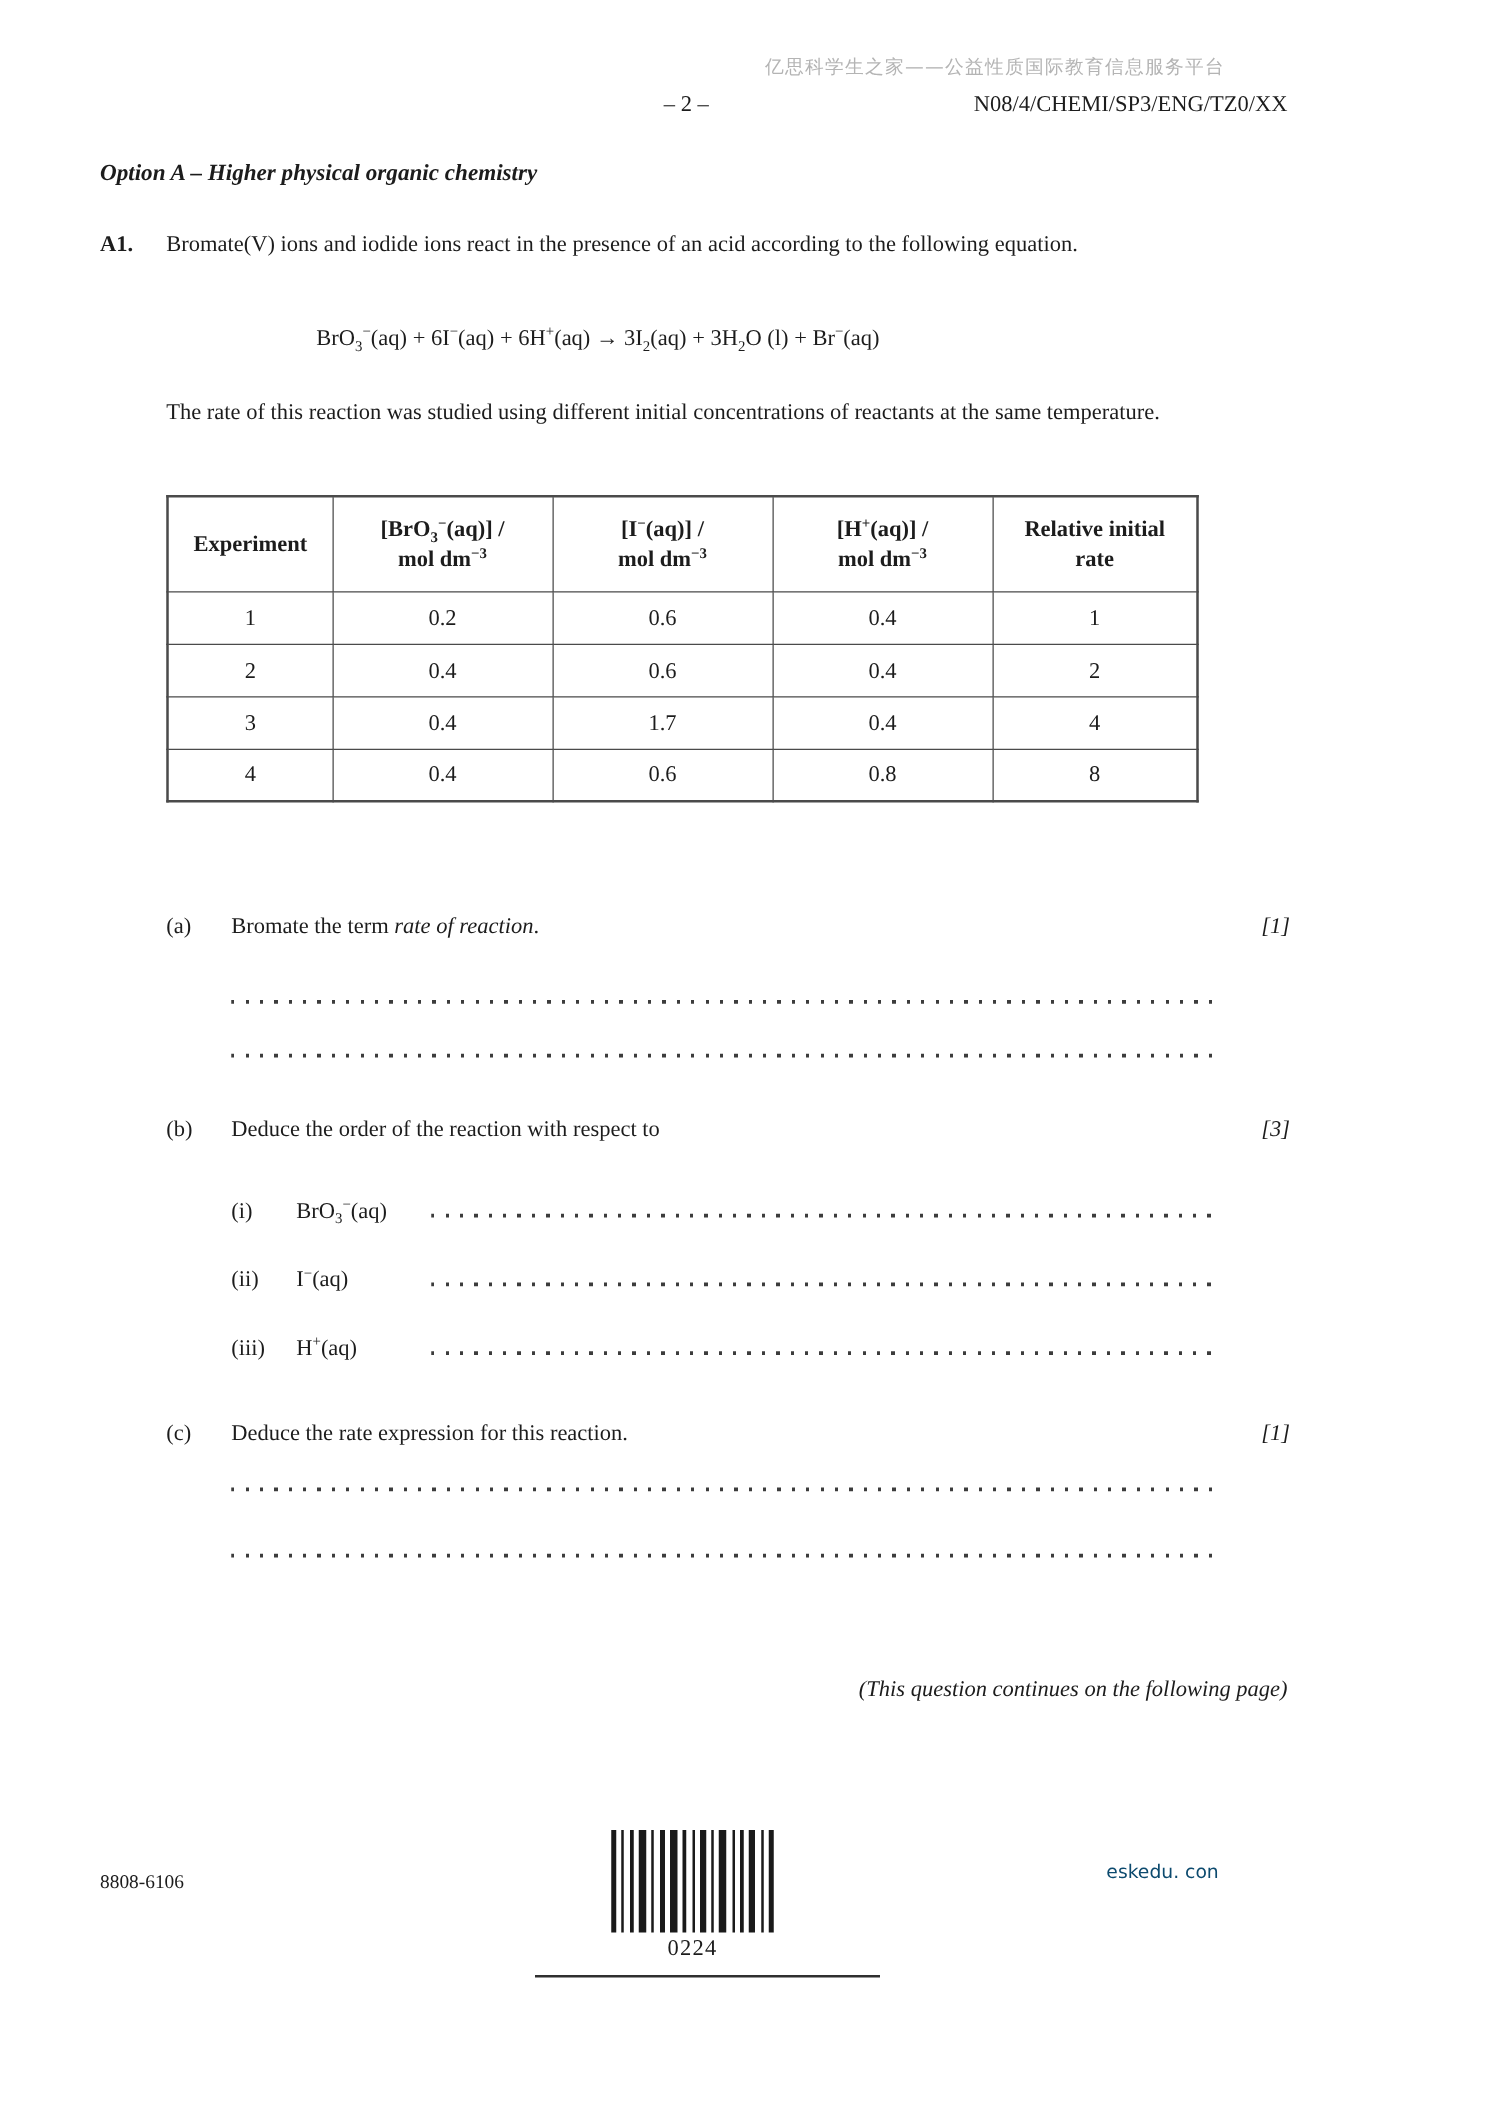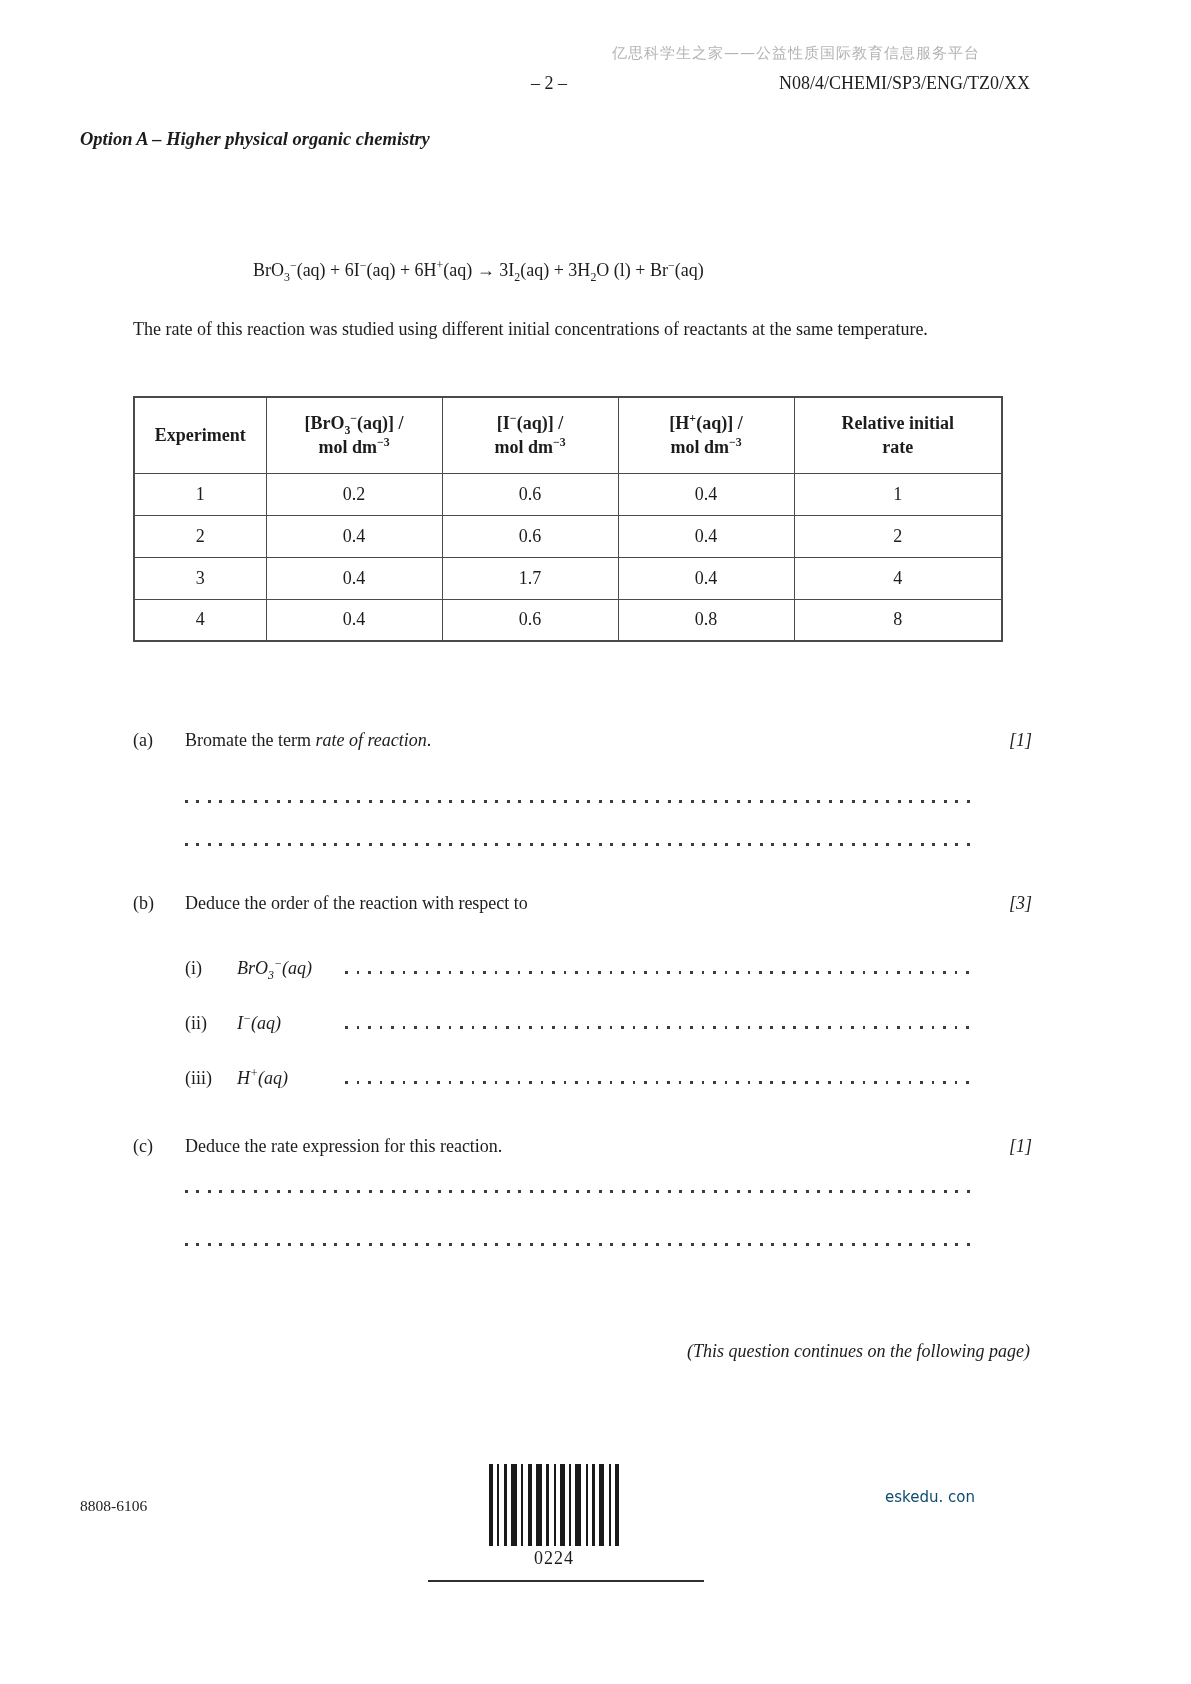--- a/index.html
+++ b/index.html
@@ -27,36 +27,36 @@
   .equation { position:absolute; top:260px; left:253px; font-size:18px; }
 
   .para2 { position:absolute; top:316px; left:133px; width:846px; font-size:18px; line-height:1.5; text-align:justify; }
 
   table.data { position:absolute; top:396px; left:133px; border-collapse:collapse; border:2px solid #4a4a4a; }
   table.data th, table.data td {
     border:1px solid #4a4a4a; text-align:center; vertical-align:middle; font-size:18px; padding:0;
   }
   table.data th { font-weight:bold; height:76px; line-height:1.35; }
   table.data td { height:42px; font-weight:normal; }
-  .c1 { width:132px; } .c2 { width:176px; } .c3 { width:176px; } .c4 { width:176px; } .c5 { width:208px; }
+  .c1 { width:132px; } .c2 { width:176px; } .c3 { width:176px; } .c4 { width:176px; } .c5 { width:164px; }
 
   .part { position:absolute; left:133px; width:899px; display:flex; font-size:18px; }
   .part-label { flex:0 0 52px; }
   .part-text  { flex:1; }
   .part-marks { flex:0 0 auto; font-style:italic; text-align:right; }
   .it { font-style:italic; }
 
   .dots {
     position:absolute; left:185px; width:790px; height:3px;
     background:repeating-linear-gradient(90deg, #3c3c3c 0 2.6px, transparent 2.6px 11.5px);
   }
 
   .sub-item { position:absolute; left:185px; width:790px; display:flex; font-size:18px; }
   .sub-label { flex:0 0 52px; }
-  .sub-formula { flex:0 0 108px;font-style:italic; }
+  .sub-formula { flex:0 0 108px; }
   .sub-leader {
     flex:1; align-self:flex-end; height:3px; margin-bottom:5px;
     background:repeating-linear-gradient(90deg, #3c3c3c 0 2.6px, transparent 2.6px 11.5px);
   }
 
   .continuation { position:absolute; top:1341px; right:161px; font-size:18px; font-style:italic;text-align:center; }
 
   .footer-code { position:absolute; top:1497px; left:80px; font-size:15.5px; }
   .site-note { position:absolute; top:1488px; right:216px; font-family:"DejaVu Sans", sans-serif; font-size:15px; color:#0c4a6e; }
 
@@ -69,20 +69,24 @@
 <body>
 
 <div class="page">
 
   <div class="watermark">亿思科学生之家——公益性质国际教育信息服务平台</div>
   <div class="page-num">– 2 –</div>
   <div class="paper-code">N08/4/CHEMI/SP3/ENG/TZ0/XX</div>
 
   <div class="section-title">Option A – Higher physical organic chemistry</div>
 
+  <div class="q-block" style="top:182px;">
+    <div class="q-num">A1.</div>
+    <div class="q-text">Bromate(V) ions and iodide ions react in the presence of an acid according to the following equation.</div>
+  </div>
 
   <div class="equation">BrO<sub>3</sub><sup>−</sup>(aq) + 6I<sup>−</sup>(aq) + 6H<sup>+</sup>(aq) → 3I<sub>2</sub>(aq) + 3H<sub>2</sub>O (l) + Br<sup>−</sup>(aq)</div>
 
   <div class="para2">The rate of this reaction was studied using different initial concentrations of reactants at the same temperature.</div>
 
   <table class="data">
     <thead>
       <tr>
         <th class="c1">Experiment</th>
         <th class="c2">[BrO<sub>3</sub><sup>−</sup>(aq)] /<br>mol dm<sup>−3</sup></th>

